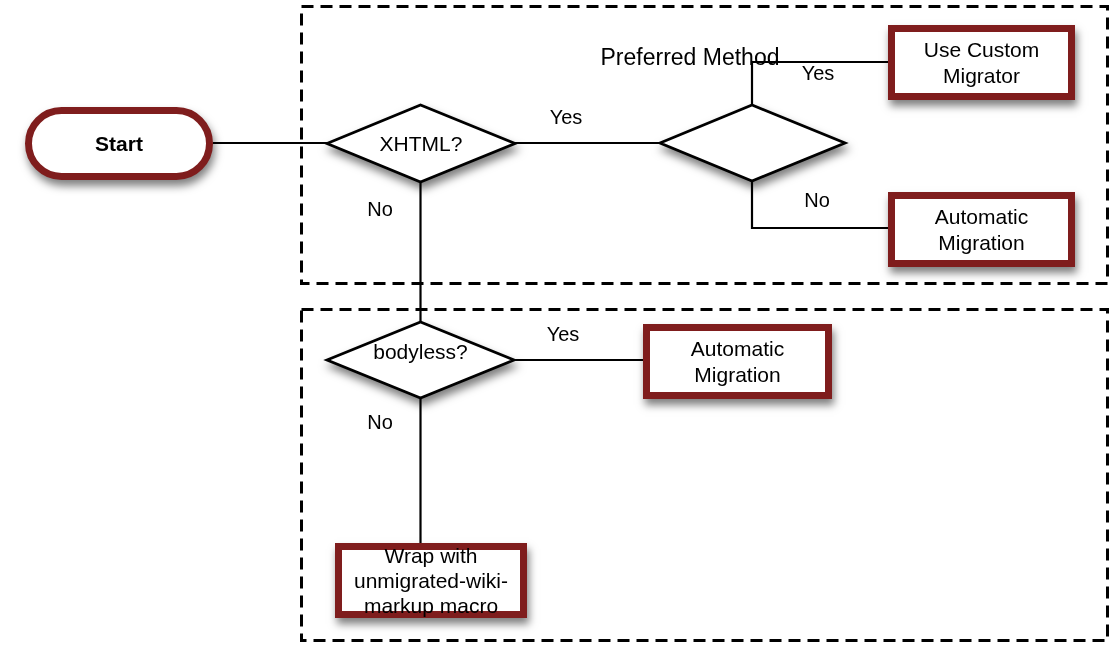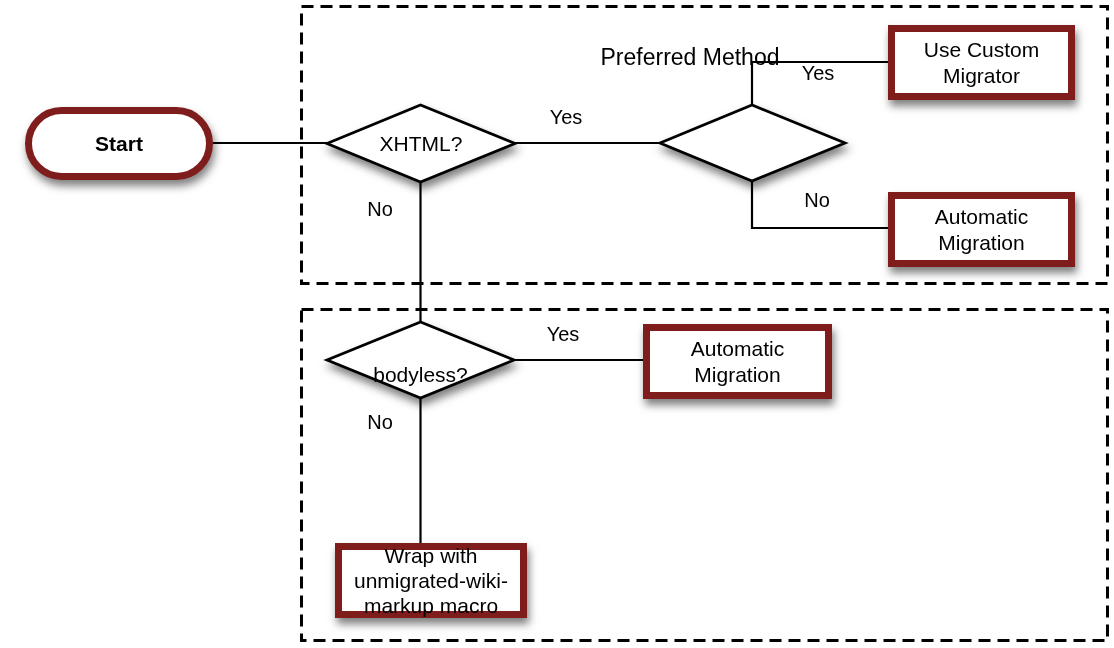--- a/index.html
+++ b/index.html
@@ -121,21 +121,21 @@
   <div class="node" style="left:643px; top:324px; width:189px; height:75px;">Automatic
 Migration</div>
 
   <div class="node" style="left:335px; top:543px; width:192px; height:75px;">Wrap with
 unmigrated-wiki-
 markup macro</div>
 
   <div class="diamond-label" style="left:327px; top:106px; width:188px; height:75px;">XHTML?</div>
 
 
-  <div class="diamond-label" style="left:327px; top:337px; width:187px; height:75px;">bodyless?</div>
+  <div class="diamond-label" style="left:327px; top:314px; width:187px; height:75px;">bodyless?</div>
 
   <div class="edge-label" style="left:566px; top:106px;">Yes</div>
   <div class="edge-label" style="left:380px; top:198px;">No</div>
   <div class="edge-label" style="left:818px; top:62px;">Yes</div>
   <div class="edge-label" style="left:817px; top:189px;">No</div>
   <div class="edge-label" style="left:563px; top:323px;">Yes</div>
   <div class="edge-label" style="left:380px; top:411px;">No</div>
 
   <div class="section-label" style="left:690px; top:20px;margin-top:24px;">Preferred Method</div>
 

